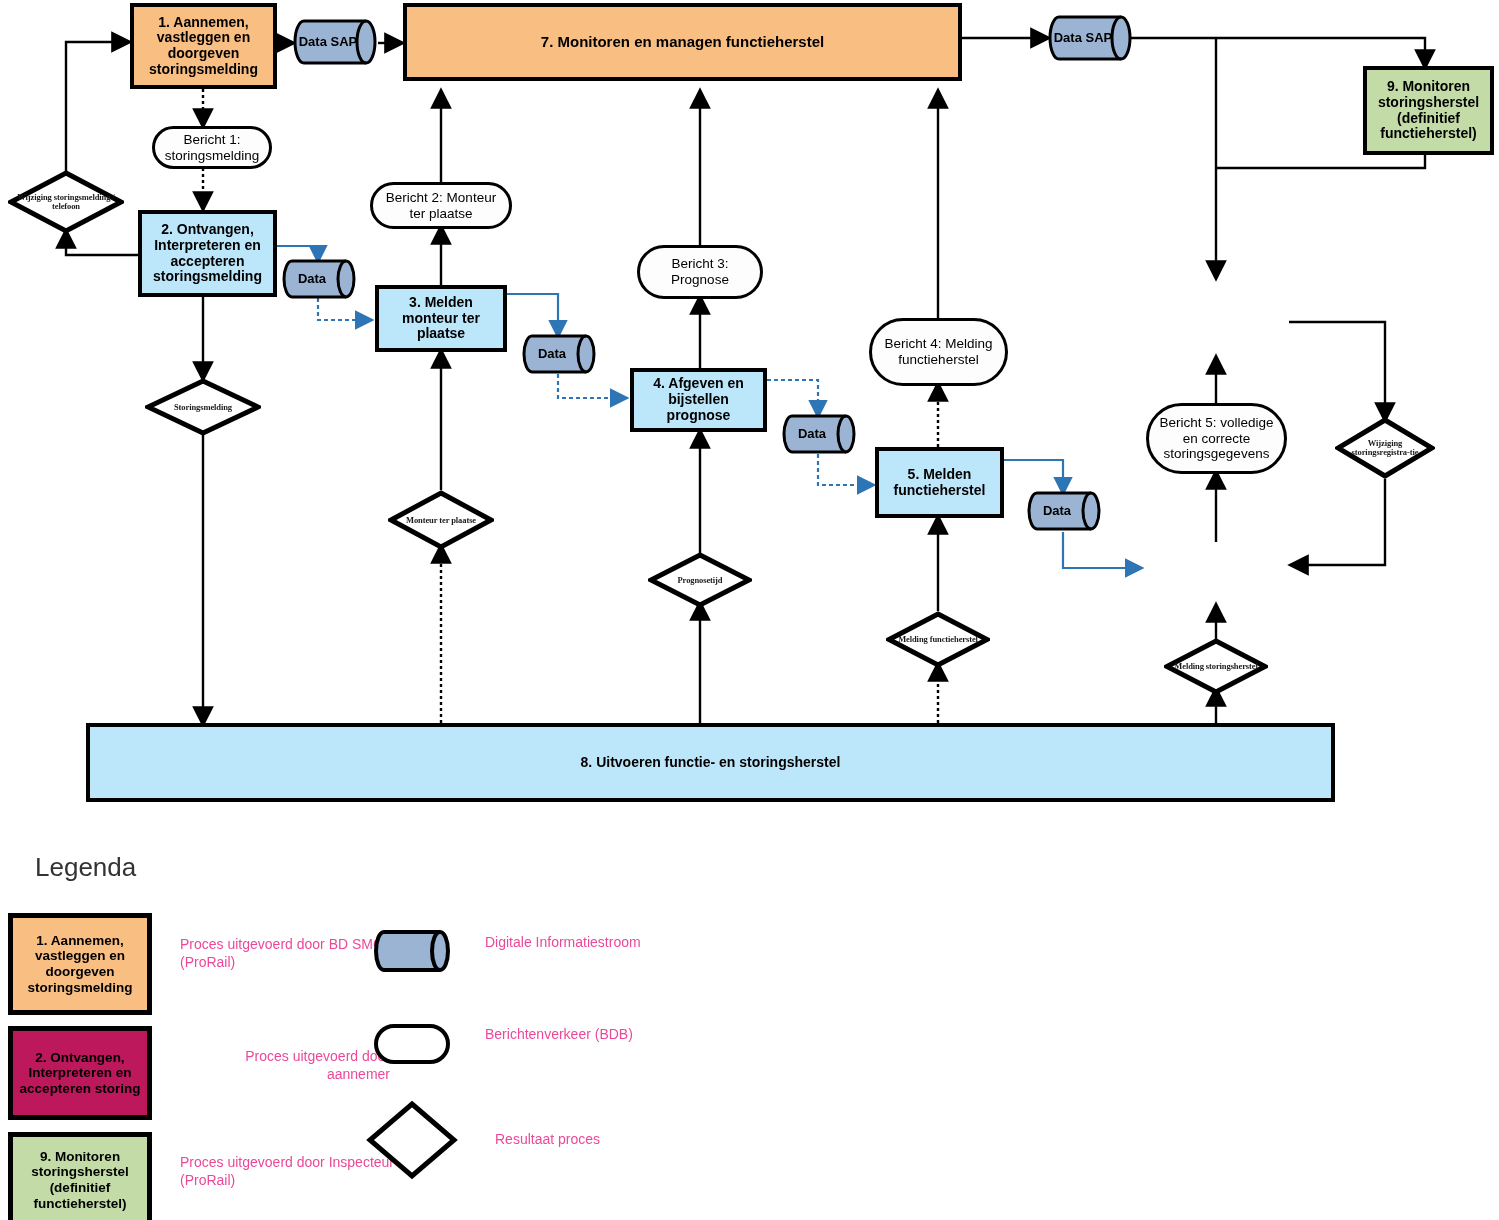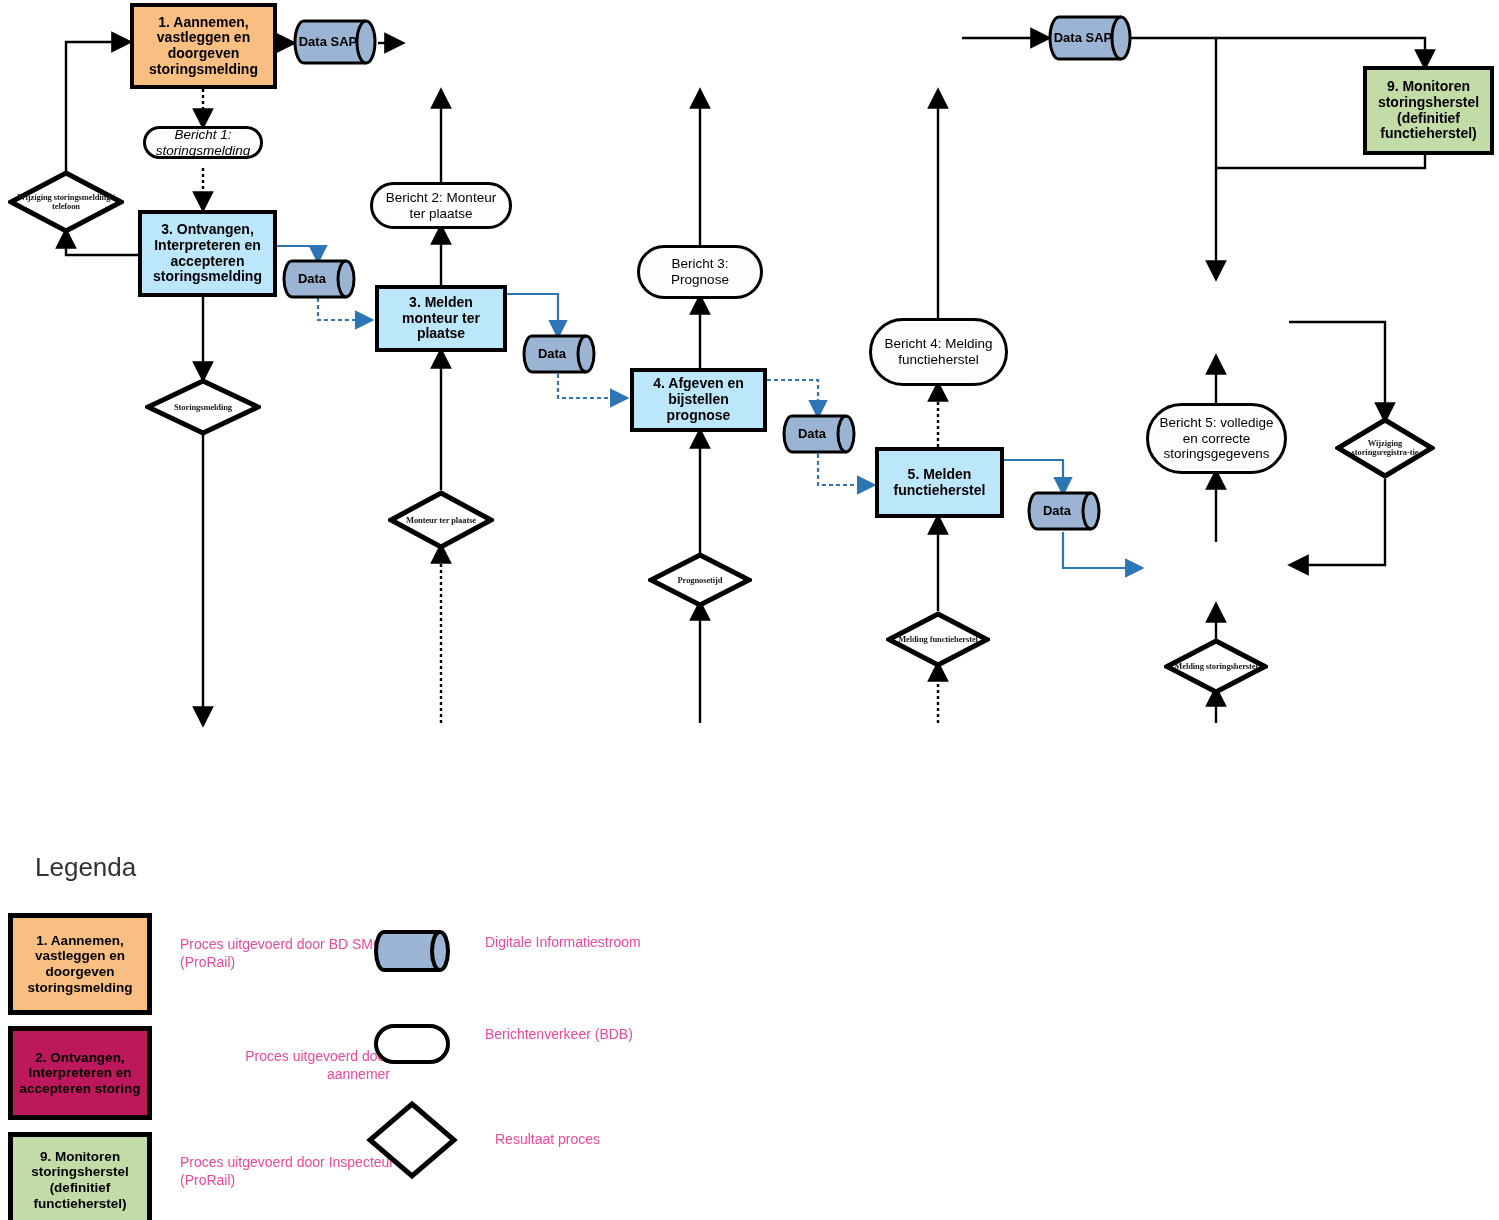--- a/index.html
+++ b/index.html
@@ -225,45 +225,51 @@
 
       <path d="M1004,460 L1063,460 L1063,492" marker-end="url(#ahBlue)"></path>
       <path d="M1063,532 L1063,568 L1140,568" marker-end="url(#ahBlue)"></path>
     </g>
   </svg>
 
   <div class="node proc orange" style="left:130px; top:3px; width:147px; height:86px;">
     <span>1. Aannemen, vastleggen en doorgeven storingsmelding</span>
   </div>
 
+  <div class="node proc orange wide" style="left:403px; top:3px; width:559px; height:78px;">
+    <span>7. Monitoren en managen functieherstel</span>
+  </div>
 
   <div class="node proc green" style="left:1363px; top:66px; width:131px; height:89px;">
     <span>9. Monitoren storingsherstel (definitief functieherstel)</span>
   </div>
 
   <div class="node proc blue" style="left:138px; top:210px; width:139px; height:87px;">
-    <span>3. Ontvangen, Interpreteren en accepteren storingsmelding</span>
+    <span>2. Ontvangen, Interpreteren en accepteren storingsmelding</span>
   </div>
 
   <div class="node proc blue" style="left:375px; top:285px; width:132px; height:67px;">
     <span>3. Melden monteur ter plaatse</span>
   </div>
 
   <div class="node proc blue" style="left:630px; top:368px; width:137px; height:64px;">
     <span>4. Afgeven en bijstellen prognose</span>
   </div>
 
   <div class="node proc blue" style="left:875px; top:447px; width:129px; height:71px;">
     <span>5. Melden functieherstel</span>
   </div>
 
 
 
-
-  <div class="node msg" style="left:143px; top:126px; width:120px; height:33px;font-style:italic;">
+  <div class="node proc blue" style="left:86px; top:723px; width:1249px; height:79px;">
+    <span>8. Uitvoeren functie- en  storingsherstel</span>
+  </div>
+
+  <div class="node msg" style="left:152px; top:126px; width:120px; height:43px;">
     <span>Bericht 1: storingsmelding</span>
   </div>
 
   <div class="node msg" style="left:370px; top:182px; width:142px; height:47px;">
     <span>Bericht 2:  Monteur ter plaatse</span>
   </div>
 
   <div class="node msg" style="left:637px; top:245px; width:126px; height:54px;">
     <span>Bericht 3: Prognose</span>
   </div>

